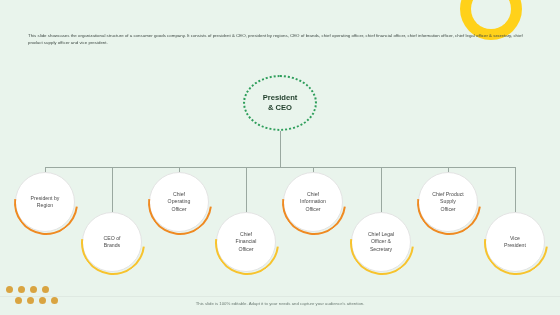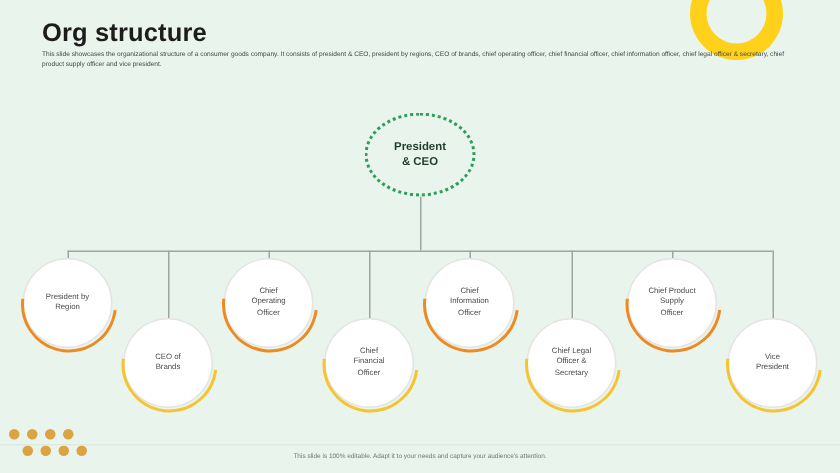--- a/index.html
+++ b/index.html
@@ -217,21 +217,20 @@
       <span class="dot"></span>
     </div>
     <div class="row r2">
       <span class="dot"></span>
       <span class="dot"></span>
       <span class="dot"></span>
       <span class="dot"></span>
     </div>
   </div>
 
-  <div class="title">Org structure</div>
   <div class="subtitle">This slide showcases the organizational structure of a consumer goods company. It consists of president &amp; CEO, president by regions, CEO of brands, chief operating officer, chief financial officer, chief information officer, chief legal officer &amp; secretary, chief product supply officer and vice president.</div>
 
   <div class="chart">
 
     <div class="root-node">
       <div class="label">
         <span>President</span><br>
         <span>&amp; CEO</span>
       </div>
     </div>

